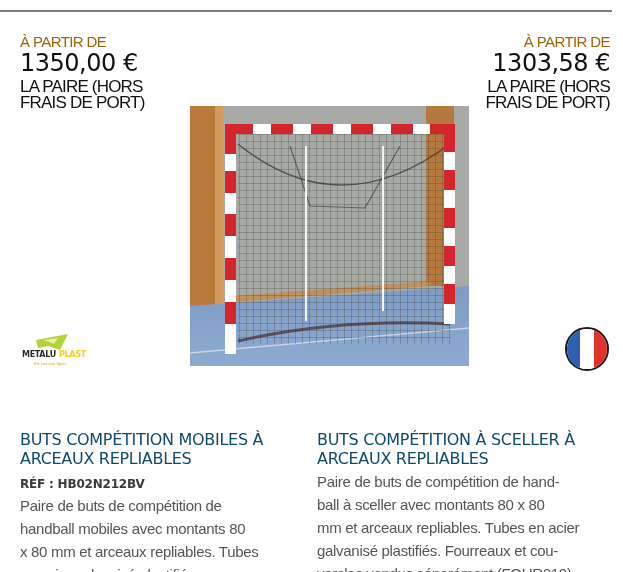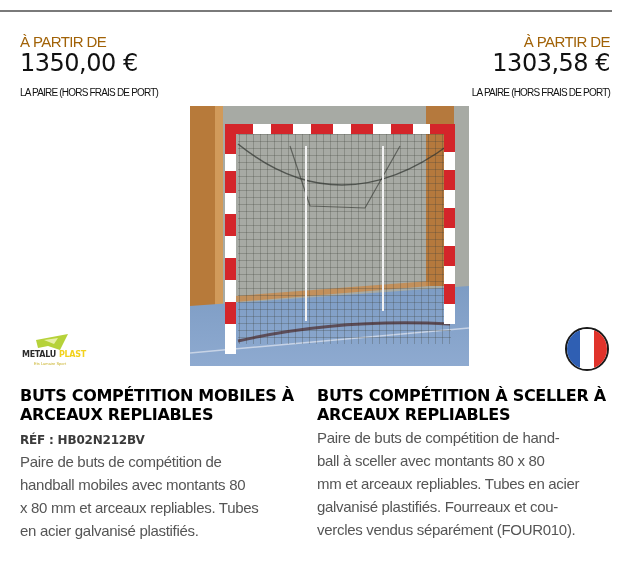--- a/index.html
+++ b/index.html
@@ -6,39 +6,39 @@
   html, body { width: 623px; height: 572px; background: #ffffff; overflow: hidden; }
   body { position: relative; font-family: "Liberation Sans", sans-serif; color: #1a1a1a; }
 
   .top-rule { position: absolute; left: 0; top: 10px; width: 612px; height: 2px; background: #7a7a7a; }
 
   .price-block { position: absolute; top: 33px; width: 170px; }
   .price-block.left { left: 20px; text-align: left; }
   .price-block.right { right: 13px; text-align: right; }
   .price-from { font-size: 15px; letter-spacing: -0.6px; line-height: 17px; color: #a16207; }
   .price-value { font-family: "DejaVu Sans", sans-serif; font-weight: normal; font-size: 24px; letter-spacing: -0.5px; line-height: 27px; color: #111; }
-  .price-note { font-size: 10px; letter-spacing: -0.8px; line-height: 16px; color: #111; margin-top: 8px; }
+  .price-note { font-size: 17px; letter-spacing: -0.8px; line-height: 16px; color: #111; margin-top: 2px; }
 
   .product-photo { position: absolute; left: 190px; top: 106px; width: 279px; height: 260px; overflow: hidden; background: #a9aca6; }
   .product-photo svg { display: block; }
 
   .brand-logo { position: absolute; left: 22px; top: 334px; width: 70px; height: 34px; text-decoration: underline; }
   .brand-mark { position: absolute; left: 12px; top: 0; width: 36px; height: 16px; }
   .brand-text { position: absolute; left: 0; top: 16px; font-family: "DejaVu Sans", sans-serif; font-weight: bold; font-size: 8px; letter-spacing: -0.3px; white-space: nowrap; }
   .brand-text .b1 { color: #2b2b2b; }
   .brand-text .b2 { color: #f2d21d; margin-left: 3px; }
   .brand-tag { position: absolute; left: 12px; top: 27px; font-size: 4px; color: #c9b22a; white-space: nowrap; }
 
   .flag { position: absolute; left: 565px; top: 327px; width: 44px; height: 44px; border-radius: 50%; overflow: hidden; border: 2px solid #1a1a1a; display: flex; }
   .flag span { flex: 1; height: 100%; }
 
   .product { position: absolute; top: 386px; }
   .product.left { left: 20px; width: 285px; }
   .product.right { left: 317px; width: 300px; }
-  .product-title { font-family: "DejaVu Sans", sans-serif; font-weight: bold; font-size: 16px; line-height: 19px; color: #000000; letter-spacing: -0.3px; text-transform: uppercase; }
+  .product-title { font-family: "DejaVu Sans", sans-serif; font-weight: normal; font-size: 16px; line-height: 19px; color: #0c4a6e; letter-spacing: -0.3px; text-transform: uppercase; margin-top: 44px; }
   .product-ref { font-family: "DejaVu Sans", sans-serif; font-weight: bold; font-size: 12px; line-height: 15px; color: #3a3a3a; margin-top: 9px; letter-spacing: -0.2px; }
   .product-desc { font-size: 15px; line-height: 23px; color: #555555; margin-top: 2px; letter-spacing: -0.3px; white-space: pre-line; }
 </style>
 </head>
 <body>
 
 <div class="top-rule"></div>
 
 <div class="price-block left">
   <div class="price-from">À PARTIR DE</div>

